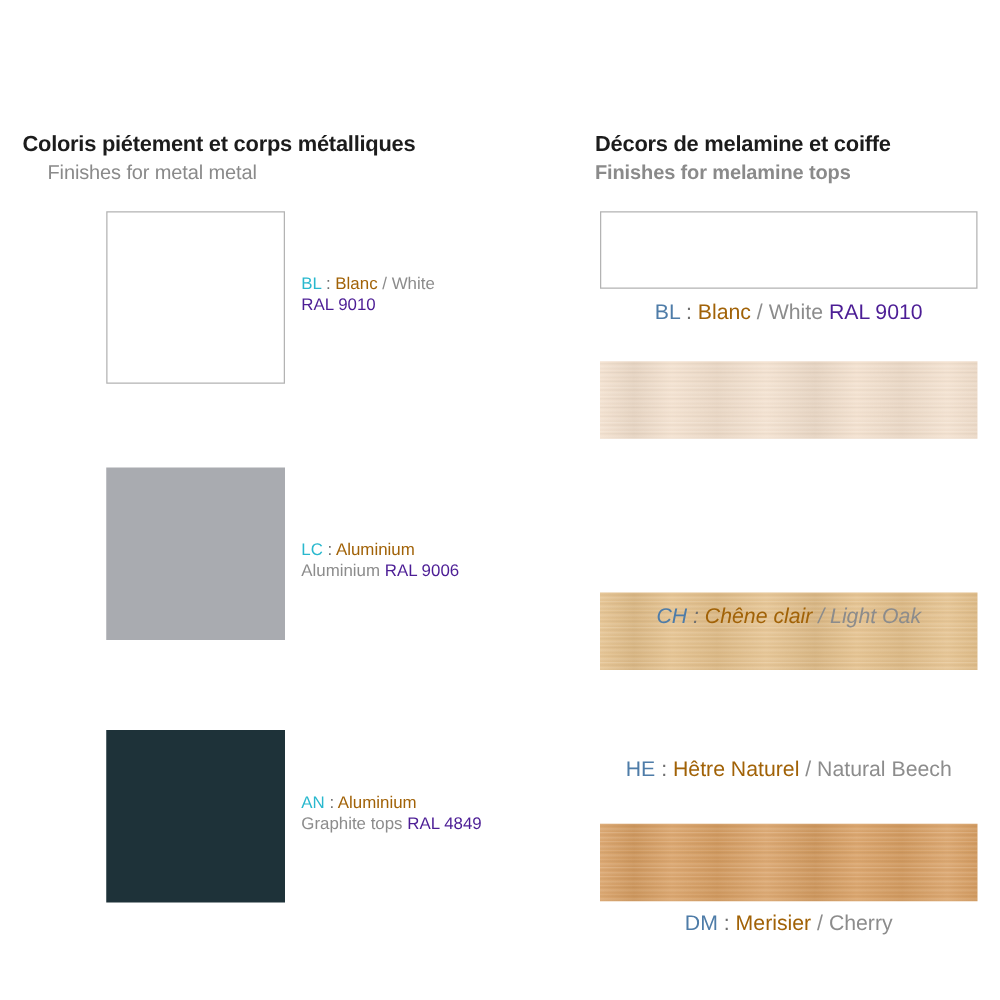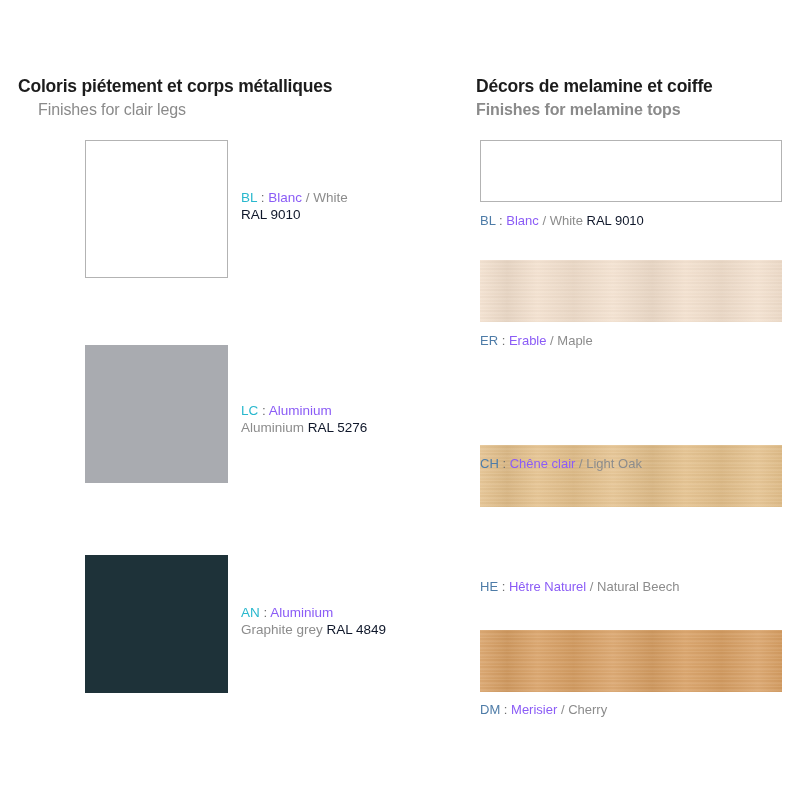--- a/index.html
+++ b/index.html
@@ -5,21 +5,21 @@
 <style>
   html,body{margin:0;padding:0;}
   body{
     width:800px;height:800px;
     background:#ffffff;
     font-family:"Liberation Sans", sans-serif;
     color:#1a1a1a;
     overflow:hidden;
     position:relative;
   }
-  .sheet{position:absolute;inset:0;}
+  .sheet{position:absolute;inset:0;margin-top:29px;}
 
   
   .col{position:absolute;top:0;height:800px;}
   .col-left{left:0;width:460px;}
   .col-right{left:460px;width:340px;}
 
   
   .head-fr{
     position:absolute;
     font-size:17.5px;
@@ -65,23 +65,23 @@
     font-size:13.5px;
     line-height:17px;
     white-space:nowrap;
   }
   .cap-l.c1{top:189px;}
   .cap-l.c2{top:402px;}
   .cap-l.c3{top:604px;}
   .cap-l .row{display:block;}
   .code-cy{color:#29b8ce;font-weight:normal;}
   .sep{color:#6f6f6f;}
-  .fr{color:#8b5cf6;}
+  .fr{color:#a16207;}
   .en{color:#8c8c8c;}
-  .ral{color:#0f172a;}
+  .ral{color:#4c1d95;}
 
   
   .sw-r{
     position:absolute;
     left:480px;
     width:302px;
     height:62px;
   }
   .sw-r.white{
     top:140px;
@@ -125,87 +125,84 @@
   }
   .wood.er{background:#f3e0cd;}
   .wood.ch{background:#e4c08b;}
   .wood.he{background:#d89f63;}
 
   
   .cap-r{
     position:absolute;
     left:480px;
     width:302px;
-    text-align:left;
-    font-size:13px;
+    text-align:center;
+    font-size:17px;
     line-height:17px;
     white-space:nowrap;
   }
   .cap-r.r1{top:212px;}
   .cap-r.r2{top:332px;}
-  .cap-r.r3{top:455px;}
+  .cap-r.r3{top:455px;font-style:italic;}
   .cap-r.r4{top:578px;}
   .cap-r.r5{top:701px;}
   .code-bl{color:#4e7ca8;font-weight:normal;}
 </style>
 </head>
 <body>
 
 <div class="sheet">
 
   <div class="col col-left">
 
     <div class="head-fr">Coloris piétement et corps métalliques</div>
-    <div class="head-en">Finishes for clair legs</div>
+    <div class="head-en">Finishes for metal metal</div>
 
     <div class="sw-l white"></div>
     <div class="cap-l c1">
       <span class="row">
         <span class="code-cy">BL</span><span class="sep"> : </span><span class="fr">Blanc</span><span class="en"> / </span><span class="en">White</span>
       </span>
       <span class="row">
         <span class="en"></span><span class="ral">RAL 9010</span>
       </span>
     </div>
 
     <div class="sw-l alu"></div>
     <div class="cap-l c2">
       <span class="row">
         <span class="code-cy">LC</span><span class="sep"> : </span><span class="fr">Aluminium</span>
       </span>
       <span class="row">
-        <span class="en">Aluminium </span><span class="ral">RAL 5276</span>
+        <span class="en">Aluminium </span><span class="ral">RAL 9006</span>
       </span>
     </div>
 
     <div class="sw-l anth"></div>
     <div class="cap-l c3">
       <span class="row">
         <span class="code-cy">AN</span><span class="sep"> : </span><span class="fr">Aluminium</span>
       </span>
       <span class="row">
-        <span class="en">Graphite grey </span><span class="ral">RAL 4849</span>
+        <span class="en">Graphite tops </span><span class="ral">RAL 4849</span>
       </span>
     </div>
   </div>
 
   <div class="col col-right">
     <div class="head-fr">Décors de melamine et coiffe</div>
     <div class="head-en">Finishes for melamine tops</div>
   </div>
 
   <div class="sw-r white"></div>
   <div class="cap-r r1">
     <span class="code-bl">BL</span><span class="sep"> : </span><span class="fr">Blanc</span><span class="en"> / </span><span class="en">White</span><span class="ral"> RAL 9010</span>
   </div>
 
   <div class="sw-r er wood er"></div>
-  <div class="cap-r r2">
-    <span class="code-bl">ER</span><span class="sep"> : </span><span class="fr">Erable</span><span class="en"> / </span><span class="en">Maple</span>
-  </div>
 
   <div class="sw-r ch wood ch"></div>
   <div class="cap-r r3">
     <span class="code-bl">CH</span><span class="sep"> : </span><span class="fr">Chêne clair</span><span class="en"> / </span><span class="en">Light Oak</span>
   </div>
 
   <div class="sw-r he wood he"></div>
   <div class="cap-r r4">
     <span class="code-bl">HE</span><span class="sep"> : </span><span class="fr">Hêtre Naturel</span><span class="en"> / </span><span class="en">Natural Beech</span>
   </div>

